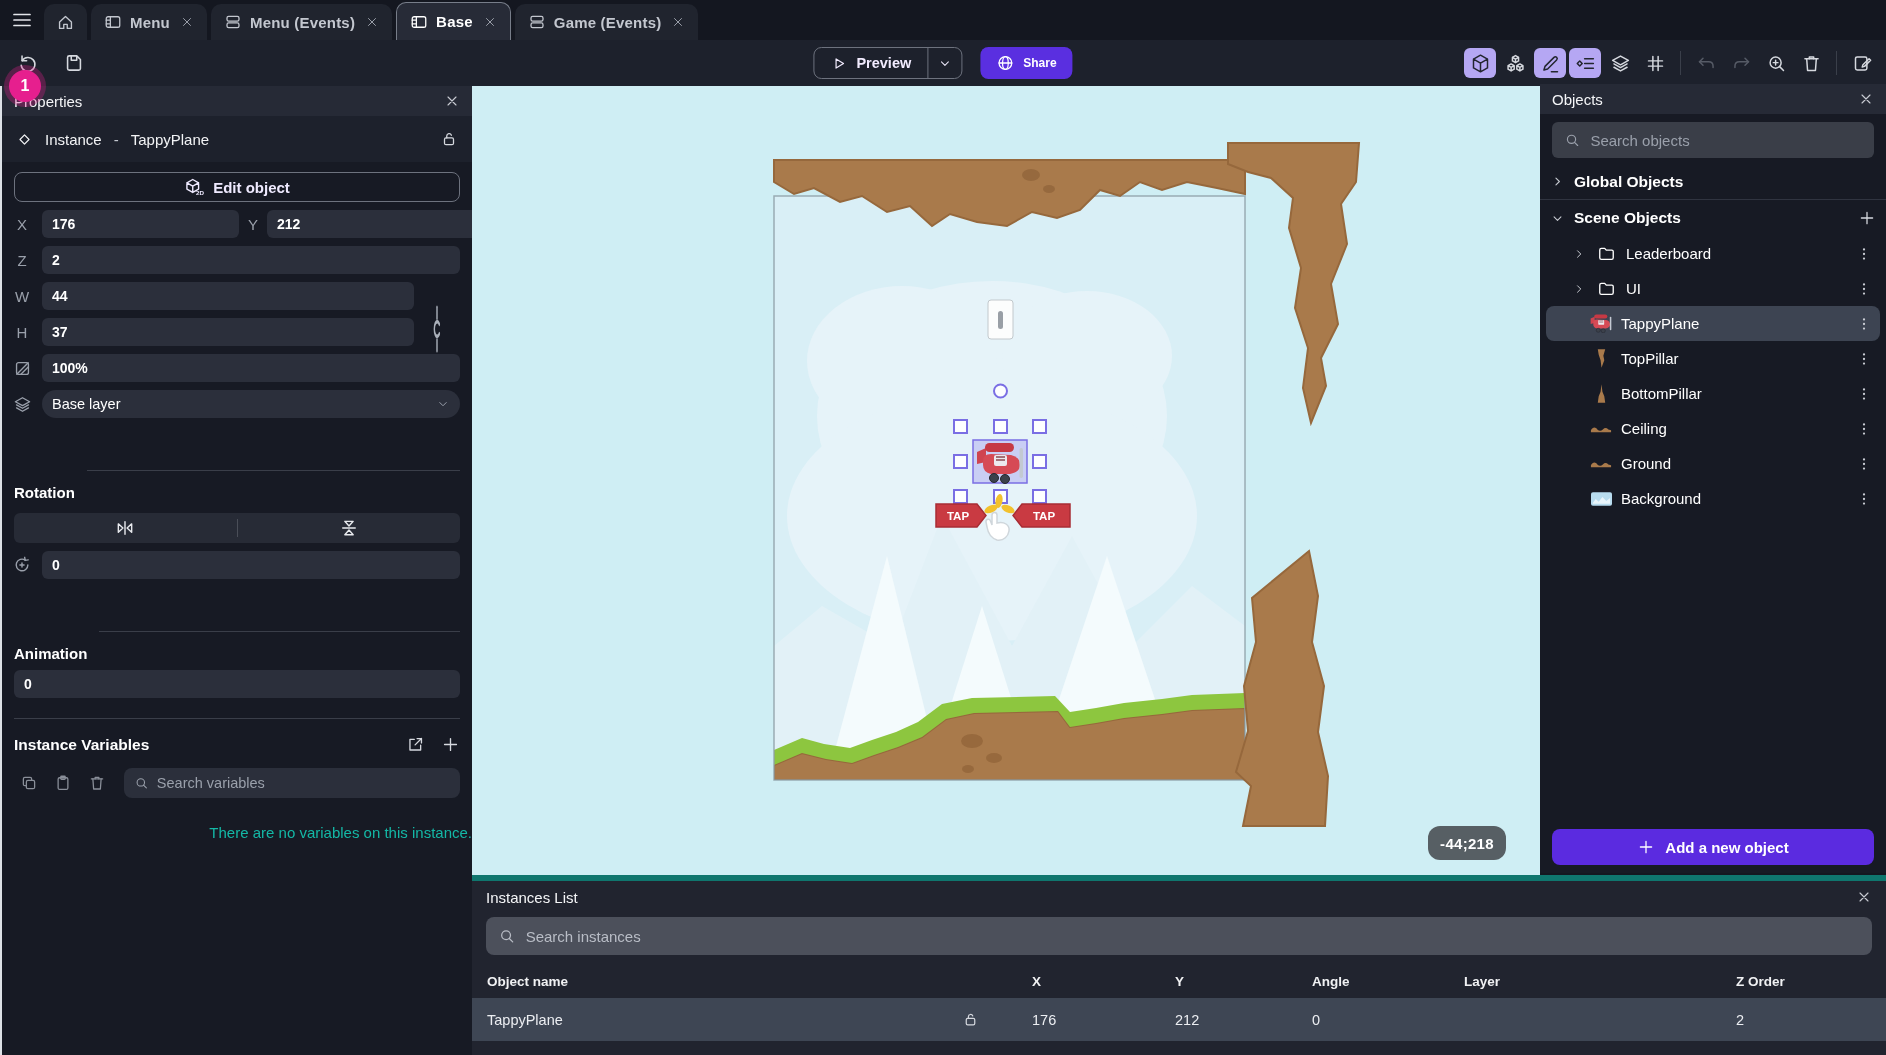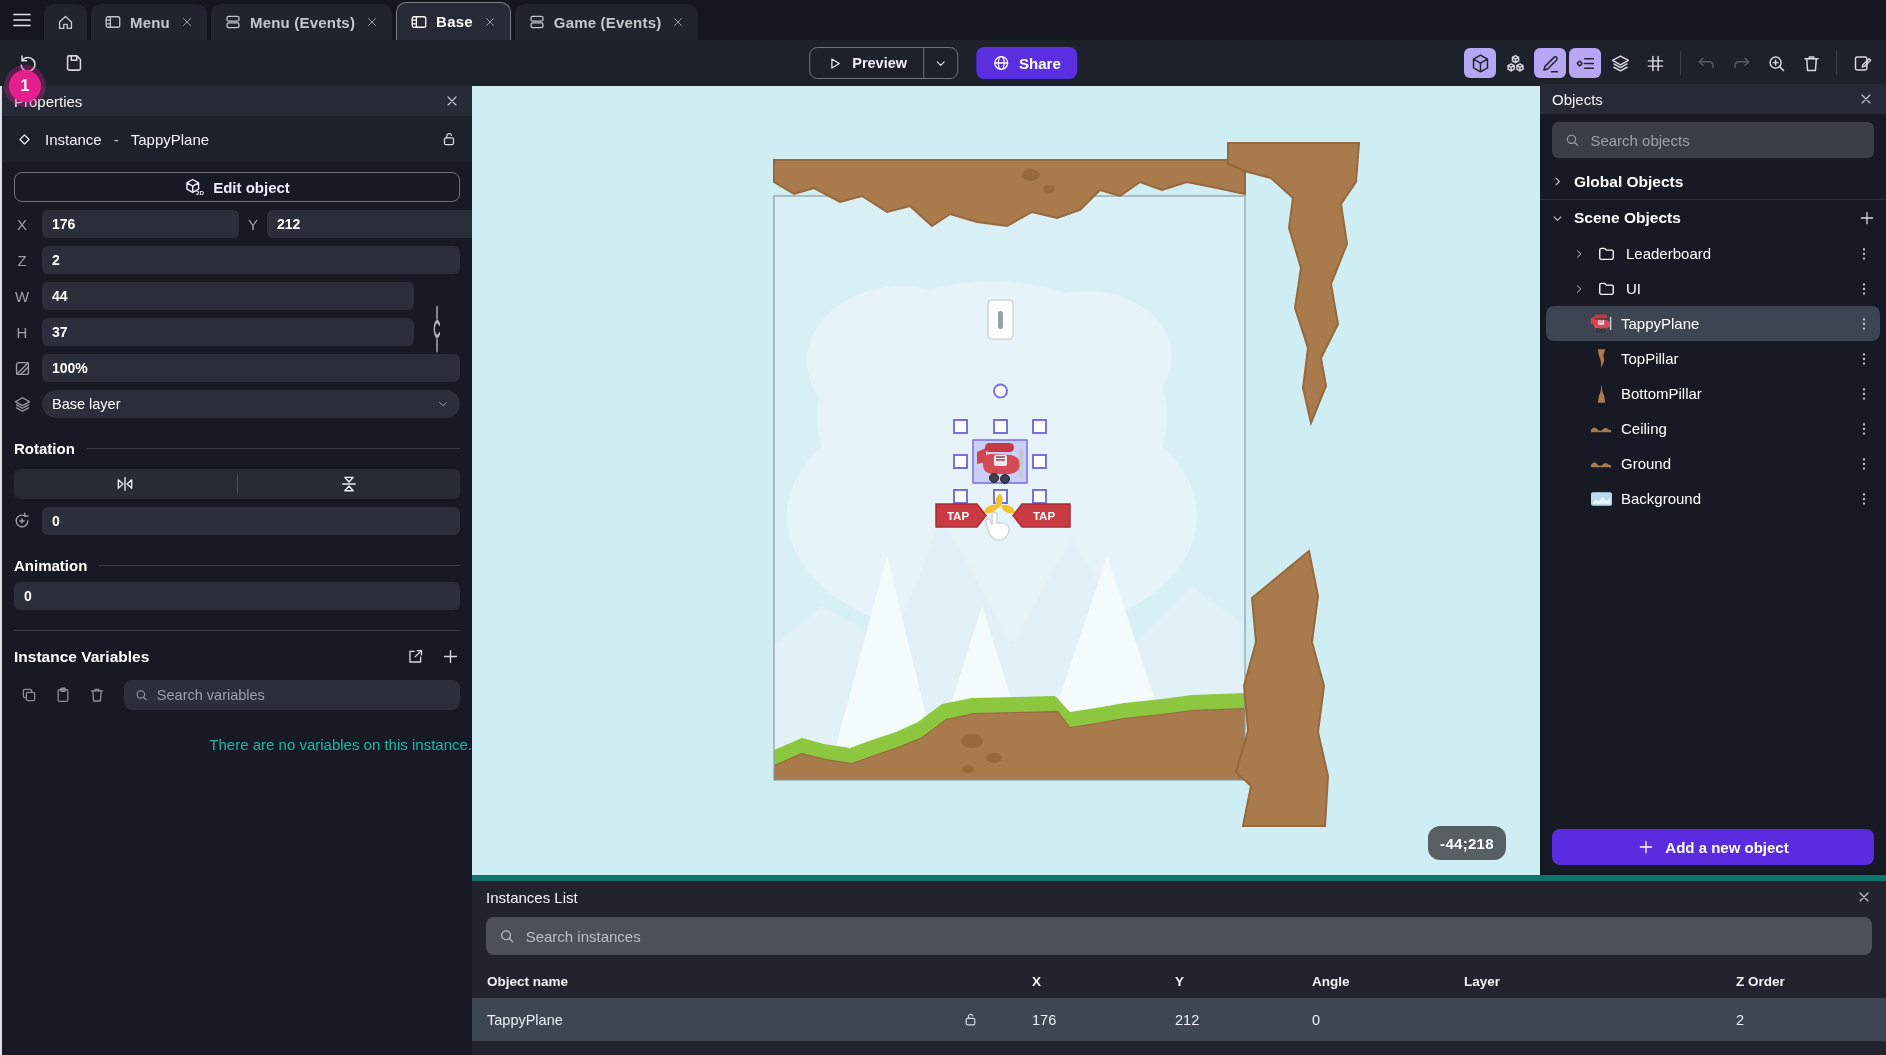--- a/index.html
+++ b/index.html
@@ -22,21 +22,21 @@
   
   .toolbar { position:absolute; top:40px; left:0; right:0; height:46px; background:#1d212c; display:flex; align-items:center; }
   .tbleft { display:flex; align-items:center; gap:14px; padding-left:12px; color:#d8dbe1; }
   .badge-wrap { position:absolute; left:9px; top:30px; width:32px; height:32px; z-index:5; }
   .badge-halo { position:absolute; inset:-5px; border-radius:50%; background:rgba(230,31,142,.30); }
   .badge { position:absolute; inset:0; border-radius:50%; background:#e61f8e; color:#fff; font-weight:bold; font-size:16px; display:flex; align-items:center; justify-content:center; }
   .tbcenter { position:absolute; left:50%; top:0; height:46px; transform:translateX(-50%); display:flex; align-items:center; gap:18px; }
   .splitbtn { display:flex; align-items:stretch; border:1px solid #6d727e; border-radius:8px; overflow:hidden; height:32px; }
   .splitbtn .main { display:flex; align-items:center; gap:9px; padding:0 16px; color:#f2ecff; font-weight:bold; font-size:14.5px; cursor:pointer; }
   .splitbtn .arrow { display:flex; align-items:center; padding:0 9px; border-left:1px solid #6d727e; color:#e8e4f5; cursor:pointer; }
-  .sharebtn { display:flex; align-items:center; gap:9px; background:#5a2fe0; border-radius:8px; height:32px; padding:0 16px; color:#fff; font-weight:bold; font-size:15px; cursor:pointer; }
+  .sharebtn { display:flex; align-items:center; gap:9px; background:#5a2fe0; border-radius:8px; height:32px; padding:0 16px; color:#fff; font-weight:bold; font-size:12px; cursor:pointer; }
   .tbright { position:absolute; right:8px; top:0; height:46px; display:flex; align-items:center; gap:3px; }
   .tbtn { width:32px; height:30px; border-radius:6px; display:flex; align-items:center; justify-content:center; color:#d6d9df; cursor:pointer; }
   .tbtn.on { background:#b5a7f3; color:#23262f; }
   .tbtn.dim { color:#565b66; }
   .tsep { width:1px; height:24px; background:#3a3f4a; margin:0 6px; }
 
   
   .left-panel { position:absolute; top:86px; left:0; width:472px; bottom:0; background:#171a24; border-left:2px solid #dde1e6; font-size:15px; }
   .phead { height:30px; background:#262a36; display:flex; align-items:center; justify-content:space-between; padding:0 12px; }
   .phead .ptitle { font-size:15px; color:#f4f5f7; }
@@ -47,21 +47,21 @@
   .editbtn { margin:10px 12px 4px; height:30px; border:1px solid #6d727e; border-radius:8px; display:flex; align-items:center; justify-content:center; gap:9px; color:#efeaff; font-weight:bold; cursor:pointer; }
   .frow { display:flex; align-items:center; margin:8px 12px 0 0; }
   .flabel { width:40px; text-align:center; color:#9aa0ab; font-size:15px; flex:0 0 40px; }
   .fld { height:28px; background:#2b2f3b; border:none; border-radius:6px; color:#fff; font-family:inherit; font-size:14px; font-weight:bold; padding:0 10px; outline:none; }
   .grow { flex:1; }
   .ficon { width:40px; flex:0 0 40px; display:flex; justify-content:center; color:#9aa0ab; }
   .linkcol { width:46px; flex:0 0 46px; display:flex; justify-content:center; color:#aab0ba; }
   .layer-sel { height:28px; background:#2b2f3b; border-radius:14px; color:#fff; font-size:14.5px; display:flex; align-items:center; padding:0 10px; flex:1; cursor:pointer; }
   .layer-sel .chev { margin-left:auto; color:#9aa0ab; }
   .sechead { display:flex; align-items:center; gap:12px; margin:22px 12px 0; }
-  .sechead .t { color:#fff; font-weight:bold; font-size:15px; white-space:nowrap; }
+  .sechead .t { color:#fff; font-weight:bold; font-size:15px; white-space:nowrap;margin-top:44px; }
   .sechead .ln { flex:1; height:1px; background:#3a3e49; }
   .fliprow { margin:12px 12px 0; height:30px; background:#272b36; border-radius:6px; display:flex; align-items:center; }
   .fliprow .half { flex:1; display:flex; justify-content:center; color:#e8eaee; cursor:pointer; }
   .fliprow .div { width:1px; height:18px; background:#4a4e58; }
   .ivhead { display:flex; align-items:center; margin:20px 12px 0; border-top:1px solid #3a3e49; padding-top:16px; }
   .ivhead .t { color:#fff; font-weight:bold; font-size:15.5px; }
   .ivhead .acts { margin-left:auto; display:flex; gap:16px; color:#d6d9df; }
   .ivtools { display:flex; align-items:center; gap:4px; margin:14px 12px 0; color:#8a8f99; }
   .ivtool { width:30px; display:flex; justify-content:center; cursor:pointer; }
   .searchbox { display:flex; align-items:center; gap:8px; background:#2b2f3b; border-radius:8px; height:30px; padding:0 10px; flex:1; color:#9aa0ab; }

